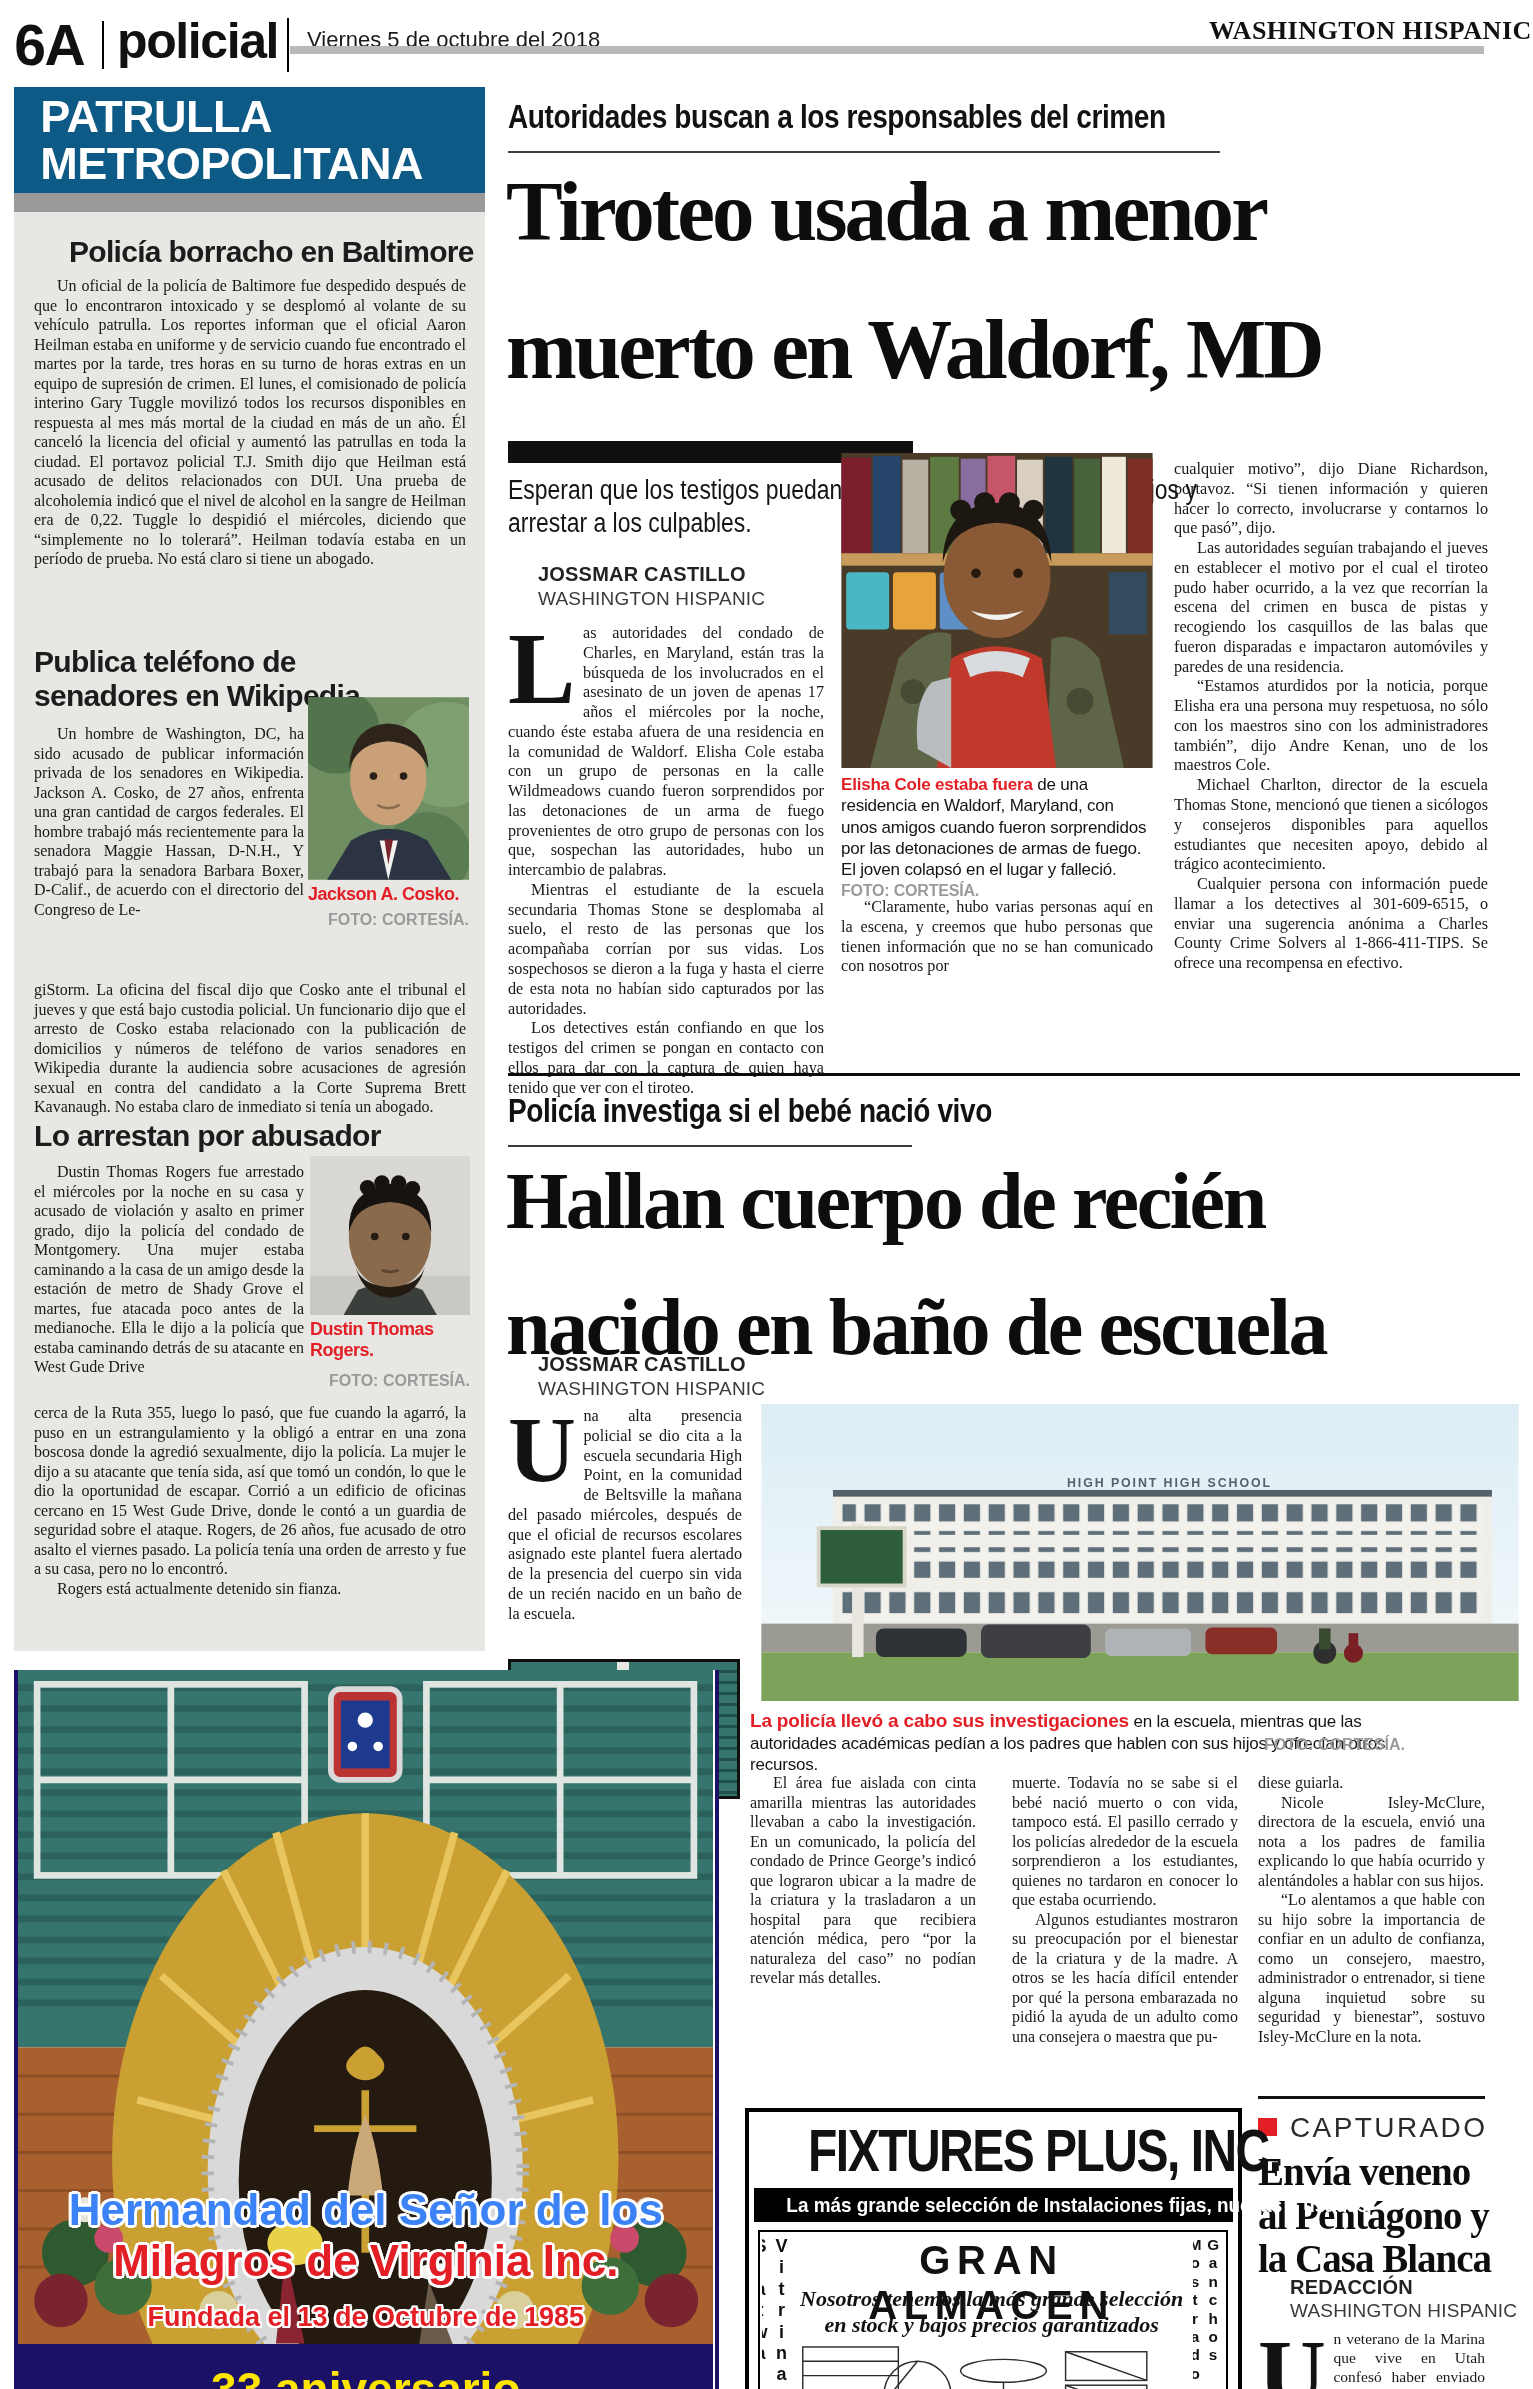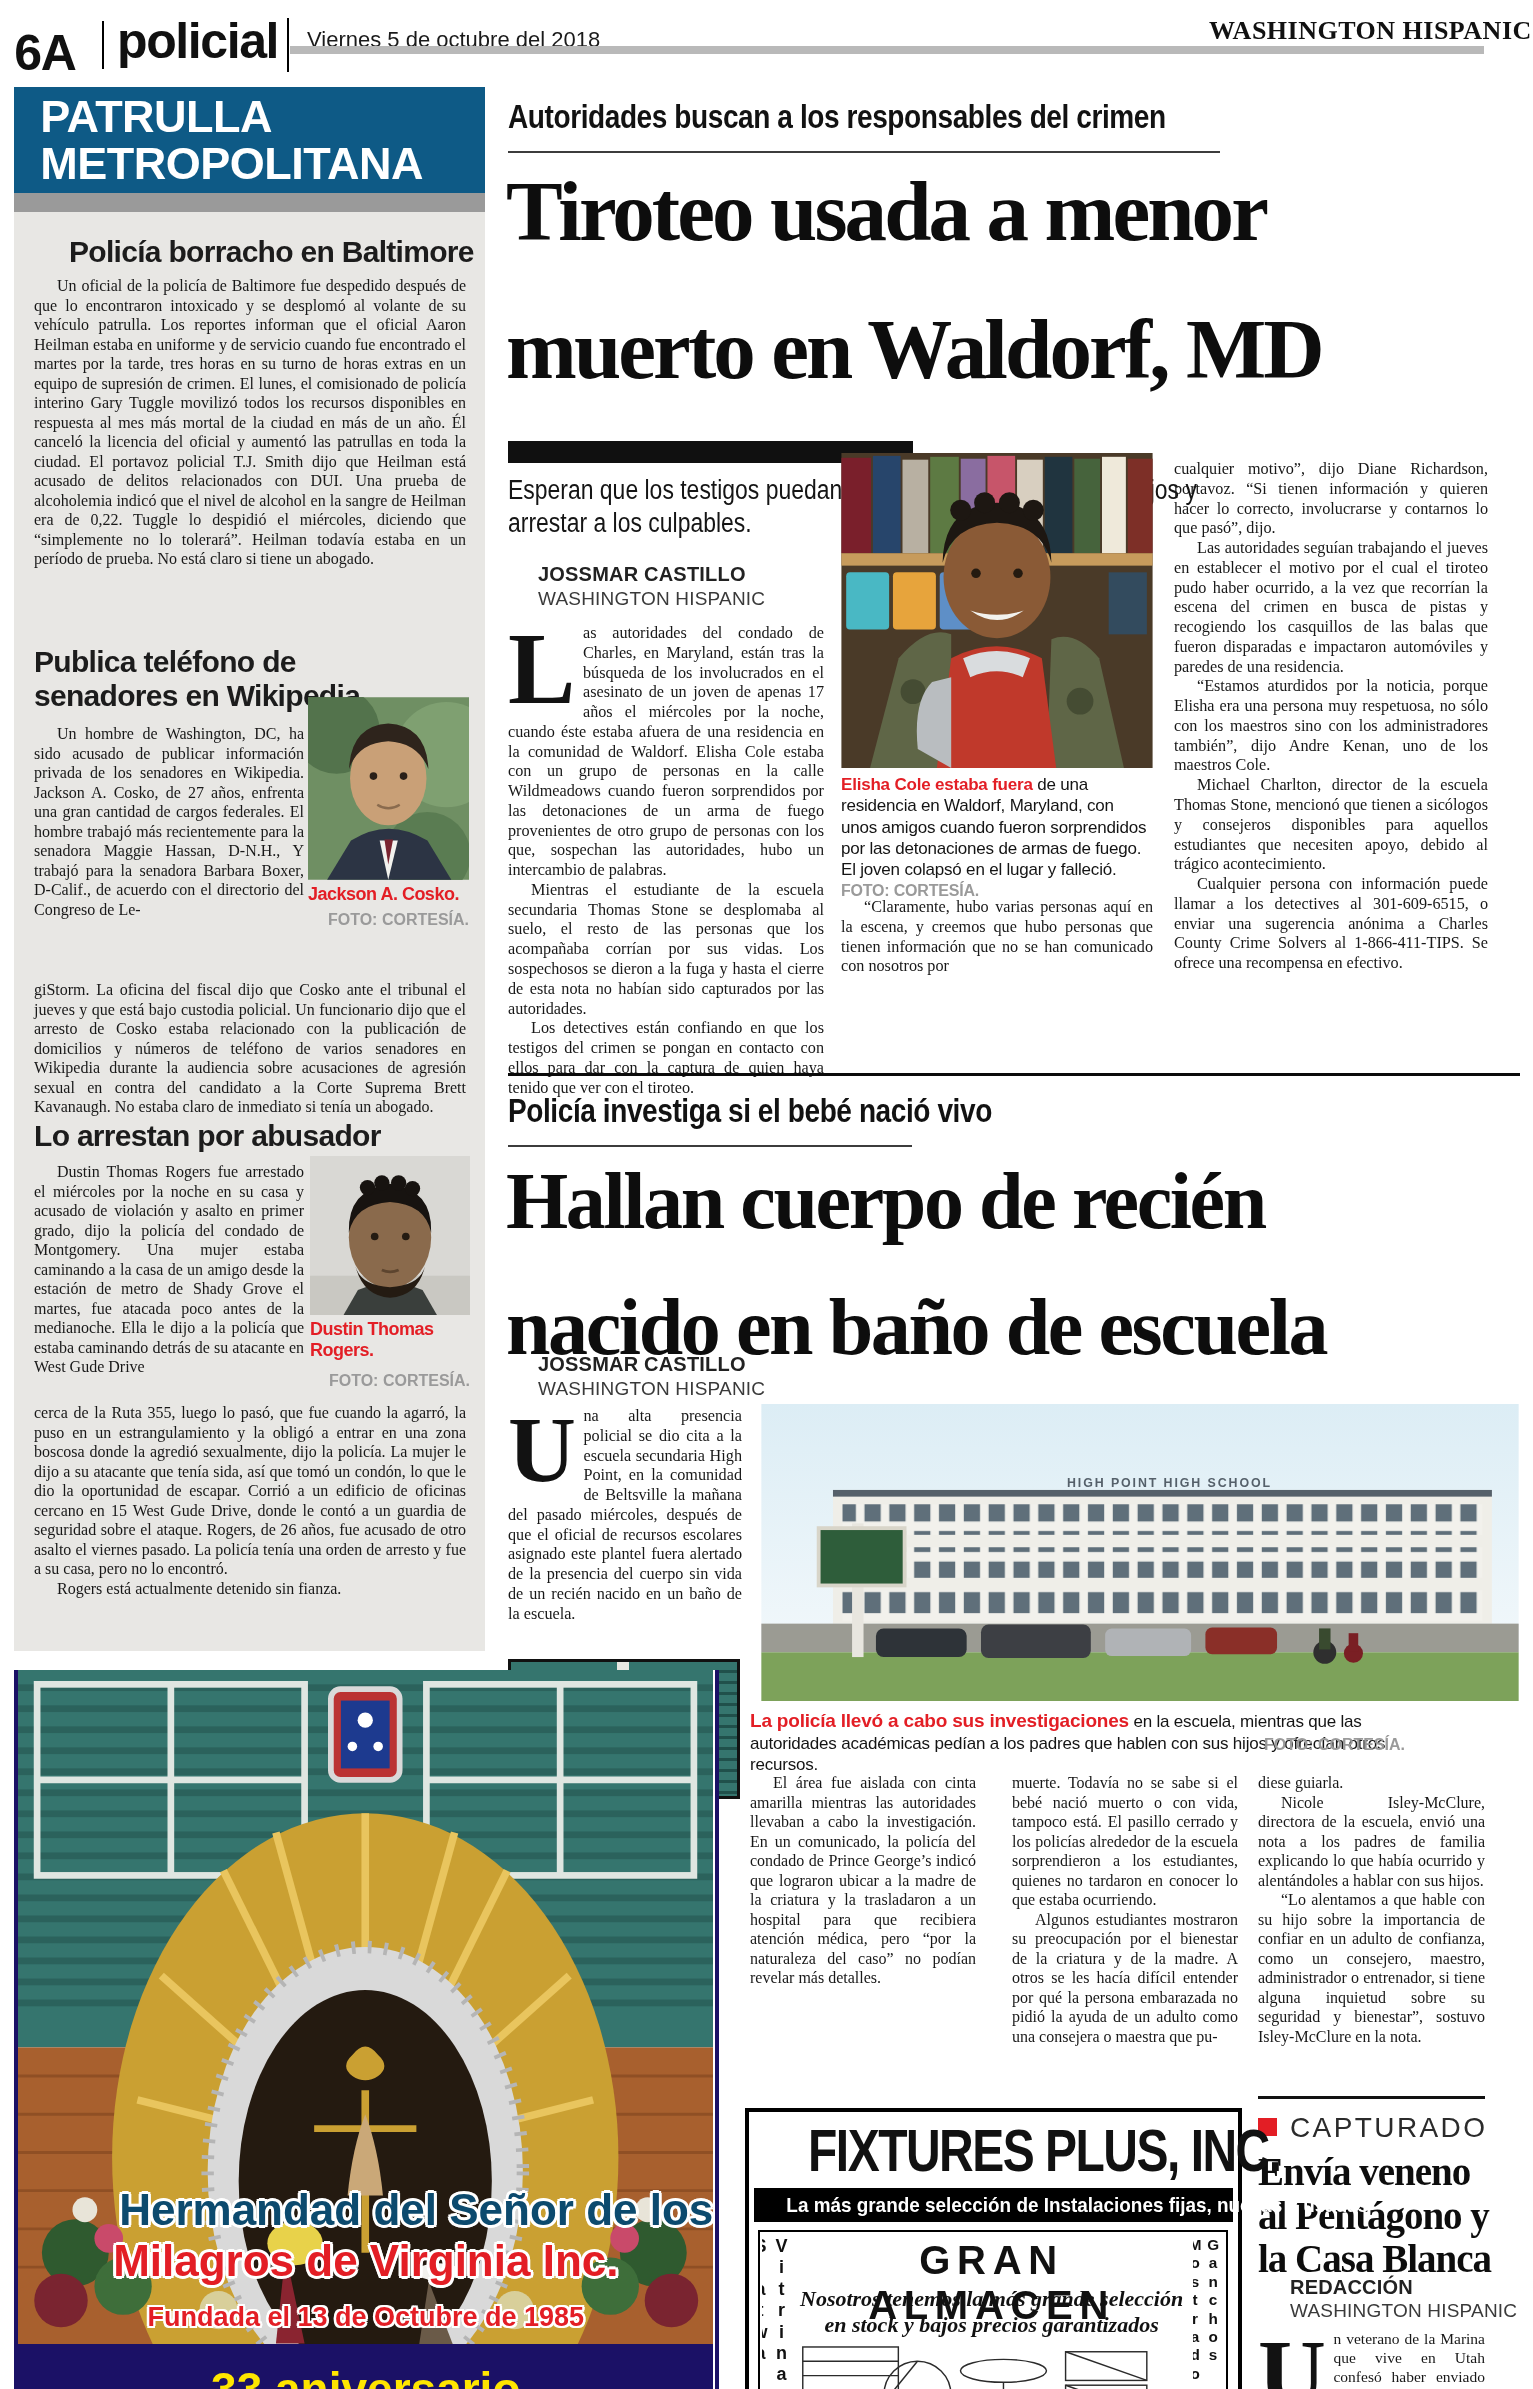--- a/index.html
+++ b/index.html
@@ -30,21 +30,21 @@
   .ylw{color:#ffe600;font-weight:700;text-align:center;}
   .ctr{text-align:center;}
   .sqz{display:inline-block;transform:scaleX(.85);transform-origin:50% 50%;white-space:nowrap;}
   svg{display:block;}
 </style>
 </head>
 <body>
 
 <div class="page">
 
-  <div class="abs" style="left:14.3px;top:12.4px;font-size:50px;font-weight:700;letter-spacing:-1.4px;margin-top:12px;">6A</div>
+  <div class="abs" style="left:14.3px;top:12.4px;font-size:57px;font-weight:700;letter-spacing:-1.4px;">6A</div>
   <div class="abs" style="left:102px;top:21px;width:2.4px;height:48px;background:#000;"></div>
   <div class="abs" style="left:117px;top:12.4px;font-size:50px;font-weight:700;letter-spacing:-1.4px;">policial</div>
   <div class="abs" style="left:287px;top:18px;width:2.4px;height:54px;background:#000;"></div>
   <div class="abs" style="left:307px;top:27px;font-size:22px;color:#1a1a1a;">Viernes 5 de octubre del 2018</div>
   <div class="abs serif" style="left:1209px;top:16.2px;font-size:26px;font-weight:700;letter-spacing:0.5px;">WASHINGTON HISPANIC</div>
   <div class="abs" style="left:290px;top:46px;width:1194px;height:7.6px;background:#b9b9b9;"></div>
 
   <div class="abs" style="left:14.3px;top:87px;width:471px;height:106px;background:#0e5a86;">
     <div class="abs" style="left:26px;top:5.7px;color:#fff;font-weight:700;font-size:45px;line-height:1.06;letter-spacing:-0.5px;">
       <div>PATRULLA</div>
@@ -366,22 +366,22 @@
             <circle cx="140" cy="1130" r="26" fill="#e8e4d8"></circle>
           <circle cx="1330" cy="1220" r="70" fill="#2f5a2f"></circle>
             <circle cx="1240" cy="1290" r="60" fill="#3e6e3a"></circle>
           <circle cx="1368" cy="1320" r="56" fill="#7a2430"></circle>
             <circle cx="1270" cy="1190" r="30" fill="#c94a6a"></circle>
             <circle cx="1318" cy="1130" r="26" fill="#e8e4d8"></circle>
           <circle cx="420" cy="1340" r="40" fill="#d8cf9a"></circle>
             <circle cx="1040" cy="1340" r="40" fill="#d8cf9a"></circle>
         </g>
       </svg>
-      <div class="abs ctr" style="left:0;top:515px;width:695px;font-size:44px;font-weight:700;color:#0c4a6e;
-                  text-shadow:-2.9px 0 0 #fff,2.9px 0 0 #fff,0 -2.9px 0 #fff,0 2.9px 0 #fff,-2.4px -2.4px 0 #fff,2.4px 2.4px 0 #fff,-2.4px 2.4px 0 #fff,2.4px -2.4px 0 #fff;text-align:right;">Hermandad  del Señor de los</div>
+      <div class="abs ctr" style="left:0;top:515px;width:695px;font-size:44px;font-weight:700;color:#3b82f6;
+                  text-shadow:-2.9px 0 0 #fff,2.9px 0 0 #fff,0 -2.9px 0 #fff,0 2.9px 0 #fff,-2.4px -2.4px 0 #fff,2.4px 2.4px 0 #fff,-2.4px 2.4px 0 #fff,2.4px -2.4px 0 #fff;">Hermandad  del Señor de los</div>
       <div class="abs ctr" style="left:0;top:566px;width:695px;font-size:44px;font-weight:700;color:#e31e25;
                   text-shadow:-2.9px 0 0 #fff,2.9px 0 0 #fff,0 -2.9px 0 #fff,0 2.9px 0 #fff,-2.4px -2.4px 0 #fff,2.4px 2.4px 0 #fff,-2.4px 2.4px 0 #fff,2.4px -2.4px 0 #fff;">Milagros de Virginia Inc.</div>
       <div class="abs ctr" style="left:0;top:632px;width:695px;font-size:27px;font-weight:700;color:#e31e25;
                   text-shadow:-2.4px 0 0 #fff,2.4px 0 0 #fff,0 -2.4px 0 #fff,0 2.4px 0 #fff,-1.9px -1.9px 0 #fff,1.9px 1.9px 0 #fff,-1.9px 1.9px 0 #fff,1.9px -1.9px 0 #fff;">Fundada el 13 de Octubre de 1985</div>
     </div>
 
     <div class="abs navybg" style="left:0;top:674px;width:695px;height:343px;">
       <div class="abs ylw" style="left:0;top:18px;width:695px;font-size:46px;">33 aniversario</div>
 
     </div>

